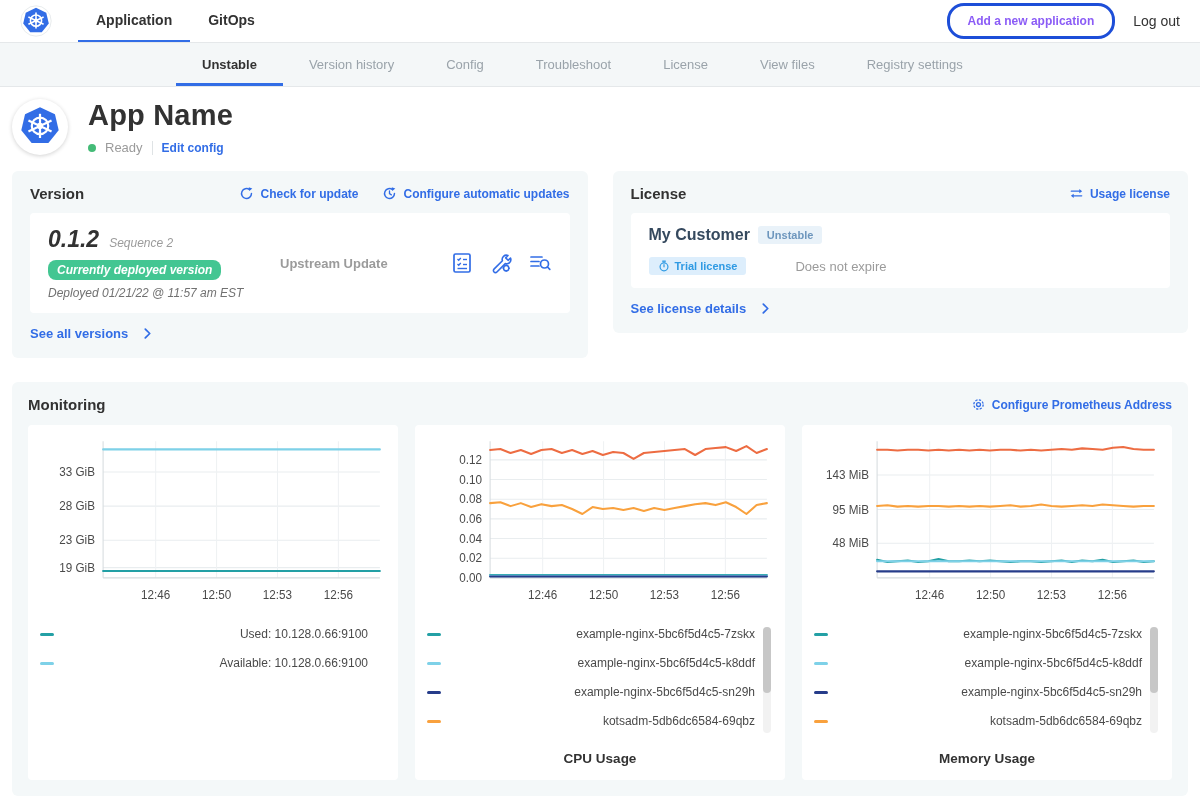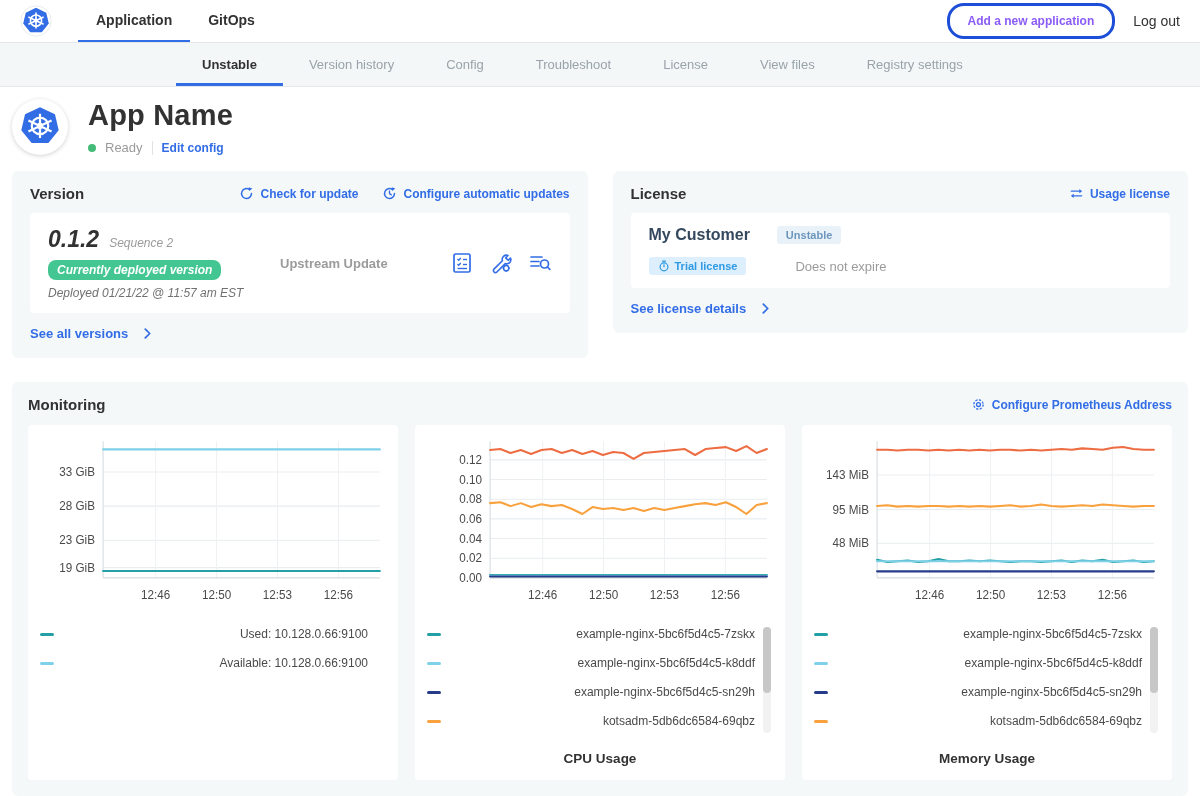--- a/index.html
+++ b/index.html
@@ -49,21 +49,21 @@
   .version-num { font-size:23px; font-weight:bold; }
   .sequence { font-size:12px; color:#9b9b9b; }
   .deployed-badge { display:inline-block; background:#43c692; color:#fff; font-size:12px; font-weight:bold; padding:3px 9px; border-radius:8px; margin:7px 0 6px; }
   .deployed-at { font-size:12px; color:#717171; }
   .version-source { flex:1; font-size:13px; font-weight:bold; color:#9b9b9b; }
   .version-icons { display:flex; gap:15px; }
   .version-icons svg { width:24px; height:24px; cursor:pointer; }
   .see-link { display:inline-flex; align-items:center; gap:14px; margin-top:13px; font-size:13px; }
   .see-link svg { width:11px; height:11px; }
 
-  .customer-row { display:flex; align-items:center; gap:27px; }
+  .customer-row { display:flex; align-items:center; gap:8px; }
   .customer-name { font-size:16px; font-weight:bold; color:#35495e; }
   .badge-channel { background:#e9f2f9; color:#6d96bd; font-size:11px; font-weight:bold; padding:3px 9px; border-radius:3px; }
   .license-row2 { display:flex; align-items:center; gap:13px; margin-top:13px; }
   .badge-trial { background:#ddeefc; color:#2f9ae3; font-size:11px; font-weight:bold; padding:3px 9px; border-radius:3px; display:inline-flex; align-items:center; gap:5px; }
   .badge-trial svg { width:12px; height:12px; }
   .no-expire { font-size:13px; color:#9b9b9b;padding-left:36px; }
 
   
   .monitoring { margin:24px 12px 0; background:#f4f8f9; border-radius:6px; padding:14px 16px 16px; }
   .charts-row { display:flex; gap:17px; margin-top:12px; }

